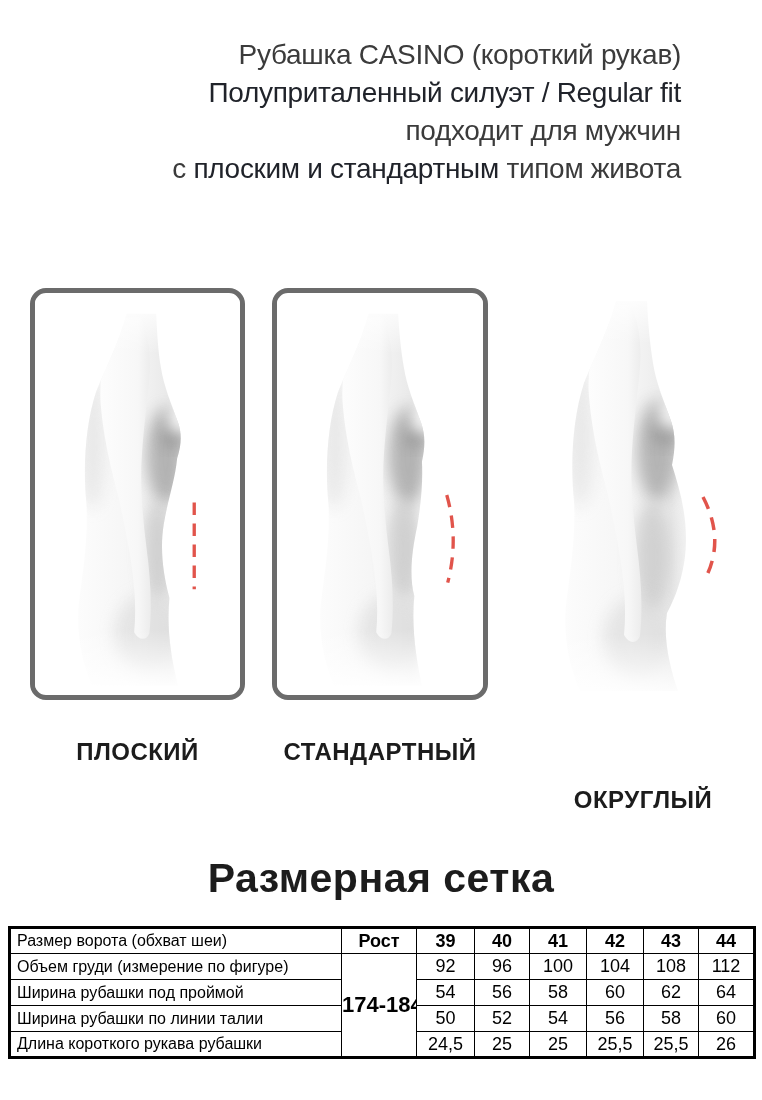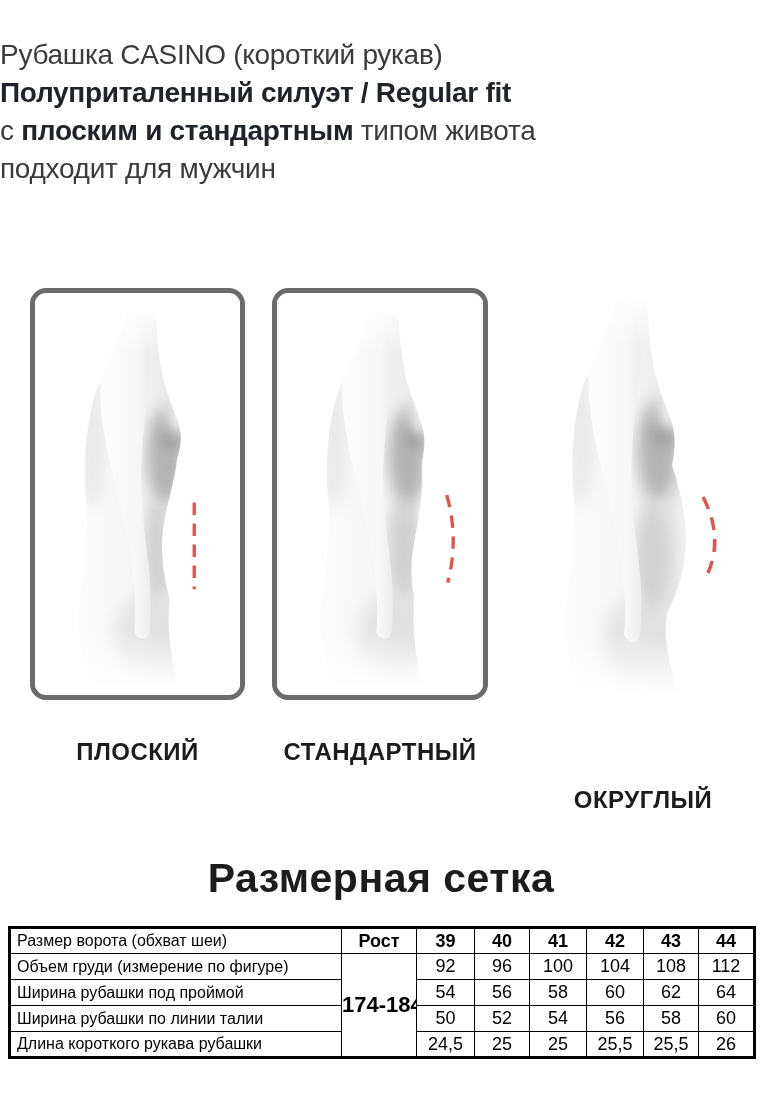--- a/index.html
+++ b/index.html
@@ -19,28 +19,29 @@
     background: #ffffff;
     font-family: "Liberation Sans", sans-serif;
     overflow: hidden;
   }
 
   
   .hdr {
     position: absolute;
     top: 36px; left: 0;
     width: 681px;
-    text-align: left;
+    text-align: right;
     font-size: 28px;
     line-height: 38px;
     color: var(--text-regular);
     letter-spacing: -0.3px;
+    padding-left: 32px;
   }
   .hdr .bold-line, .hdr .b {
-    font-weight: bold;
+    font-weight: normal;
     color: var(--text-dark);
   }
 
   
   .figure-box {
     position: absolute;
     top: 288px;
     height: 412px;
     border: 5px solid var(--box-border);
     border-radius: 16px;
@@ -118,22 +119,22 @@
   .size-table td.growth { font-weight: bold; font-size: 22px; }
 </style>
 </head>
 <body>
 
 <div class="page">
 
   <div class="hdr">
     <div>Рубашка CASINO (короткий рукав)</div>
     <div class="bold-line">Полуприталенный силуэт / Regular fit</div>
+    <div>подходит для мужчин</div>
     <div><span>с </span><span class="b">плоским и стандартным</span><span> типом живота</span></div>
-    <div>подходит для мужчин</div>
   </div>
 
   <div class="figure-box f1">
     <svg class="torso" viewBox="0 0 215 410" preserveAspectRatio="xMidYMid meet">
       <defs>
         <linearGradient id="g1body" x1="0" y1="0" x2="1" y2="0">
           <stop offset="0" stop-color="#fcfcfc"></stop>
             <stop offset="0.55" stop-color="#f5f5f5"></stop>
           <stop offset="0.88" stop-color="#e9e9e9"></stop>
             <stop offset="1" stop-color="#f1f1f1"></stop>

